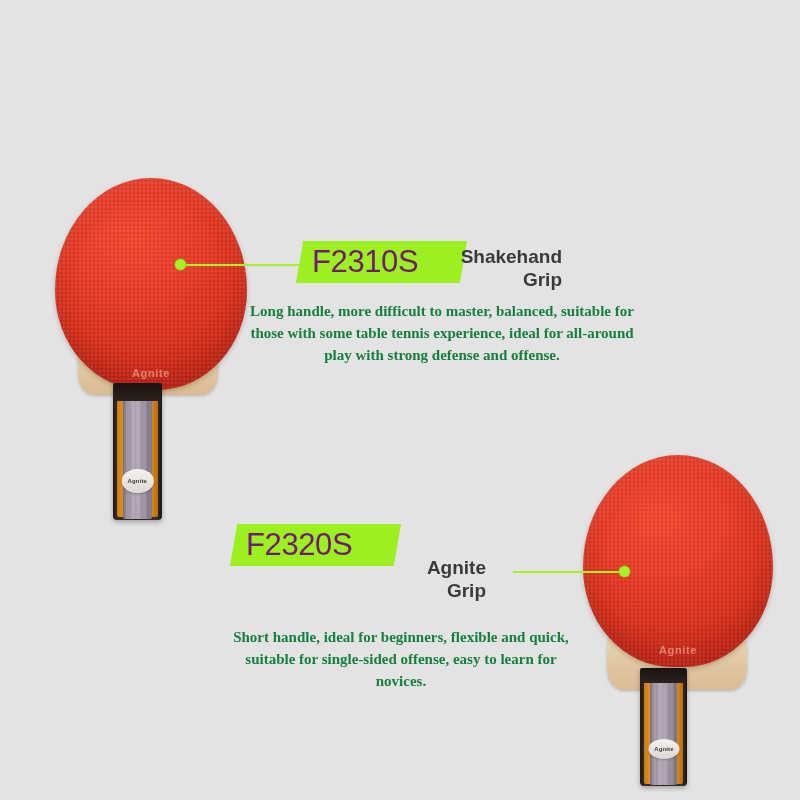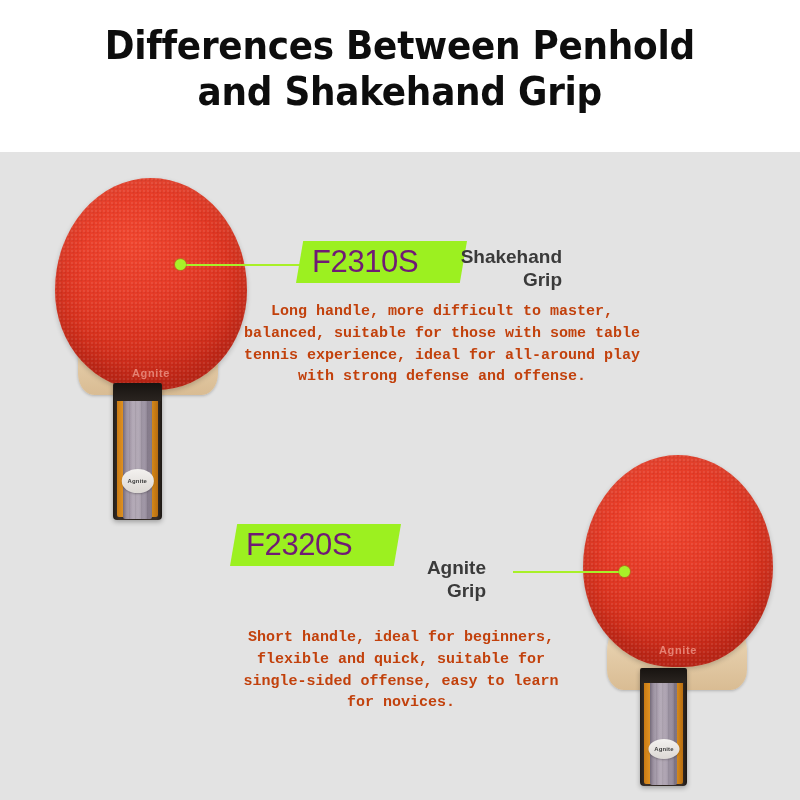--- a/index.html
+++ b/index.html
@@ -209,39 +209,35 @@
     font-size: 19px;
     line-height: 1.22;
     color: #3a3a3a;
     text-align: right;
     white-space: pre-line;
     z-index: 6;
   }
 
   .desc {
     position: absolute;
-    font-family: Liberation Mono, monospace;
+    font-family: Liberation Serif, serif;
     font-weight: bold;
     font-size: 15px;
     line-height: 1.45;
-    color: #c2410c;
+    color: #15803d;
     z-index: 6;
   }
   .desc.center { text-align: center; }
   .desc.left   { text-align: left; }
 </style>
 </head>
 <body>
 
 <div id="infographic">
 
-  <div class="title-band">
-    <div class="title-text">Differences Between Penhold
-and Shakehand Grip</div>
-  </div>
 
   <div class="paddle">
 
     <div class="blade-wood" style="left:78px; top:300px; width:140px; height:95px;"></div>
 
     <div class="rubber" style="left:55px; top:178px; width:192px; height:212px;">
       <div class="rubber-brand">Agnite</div>
     </div>
 
     <div class="handle" style="left:113px; top:383px; width:49px; height:137px;">

